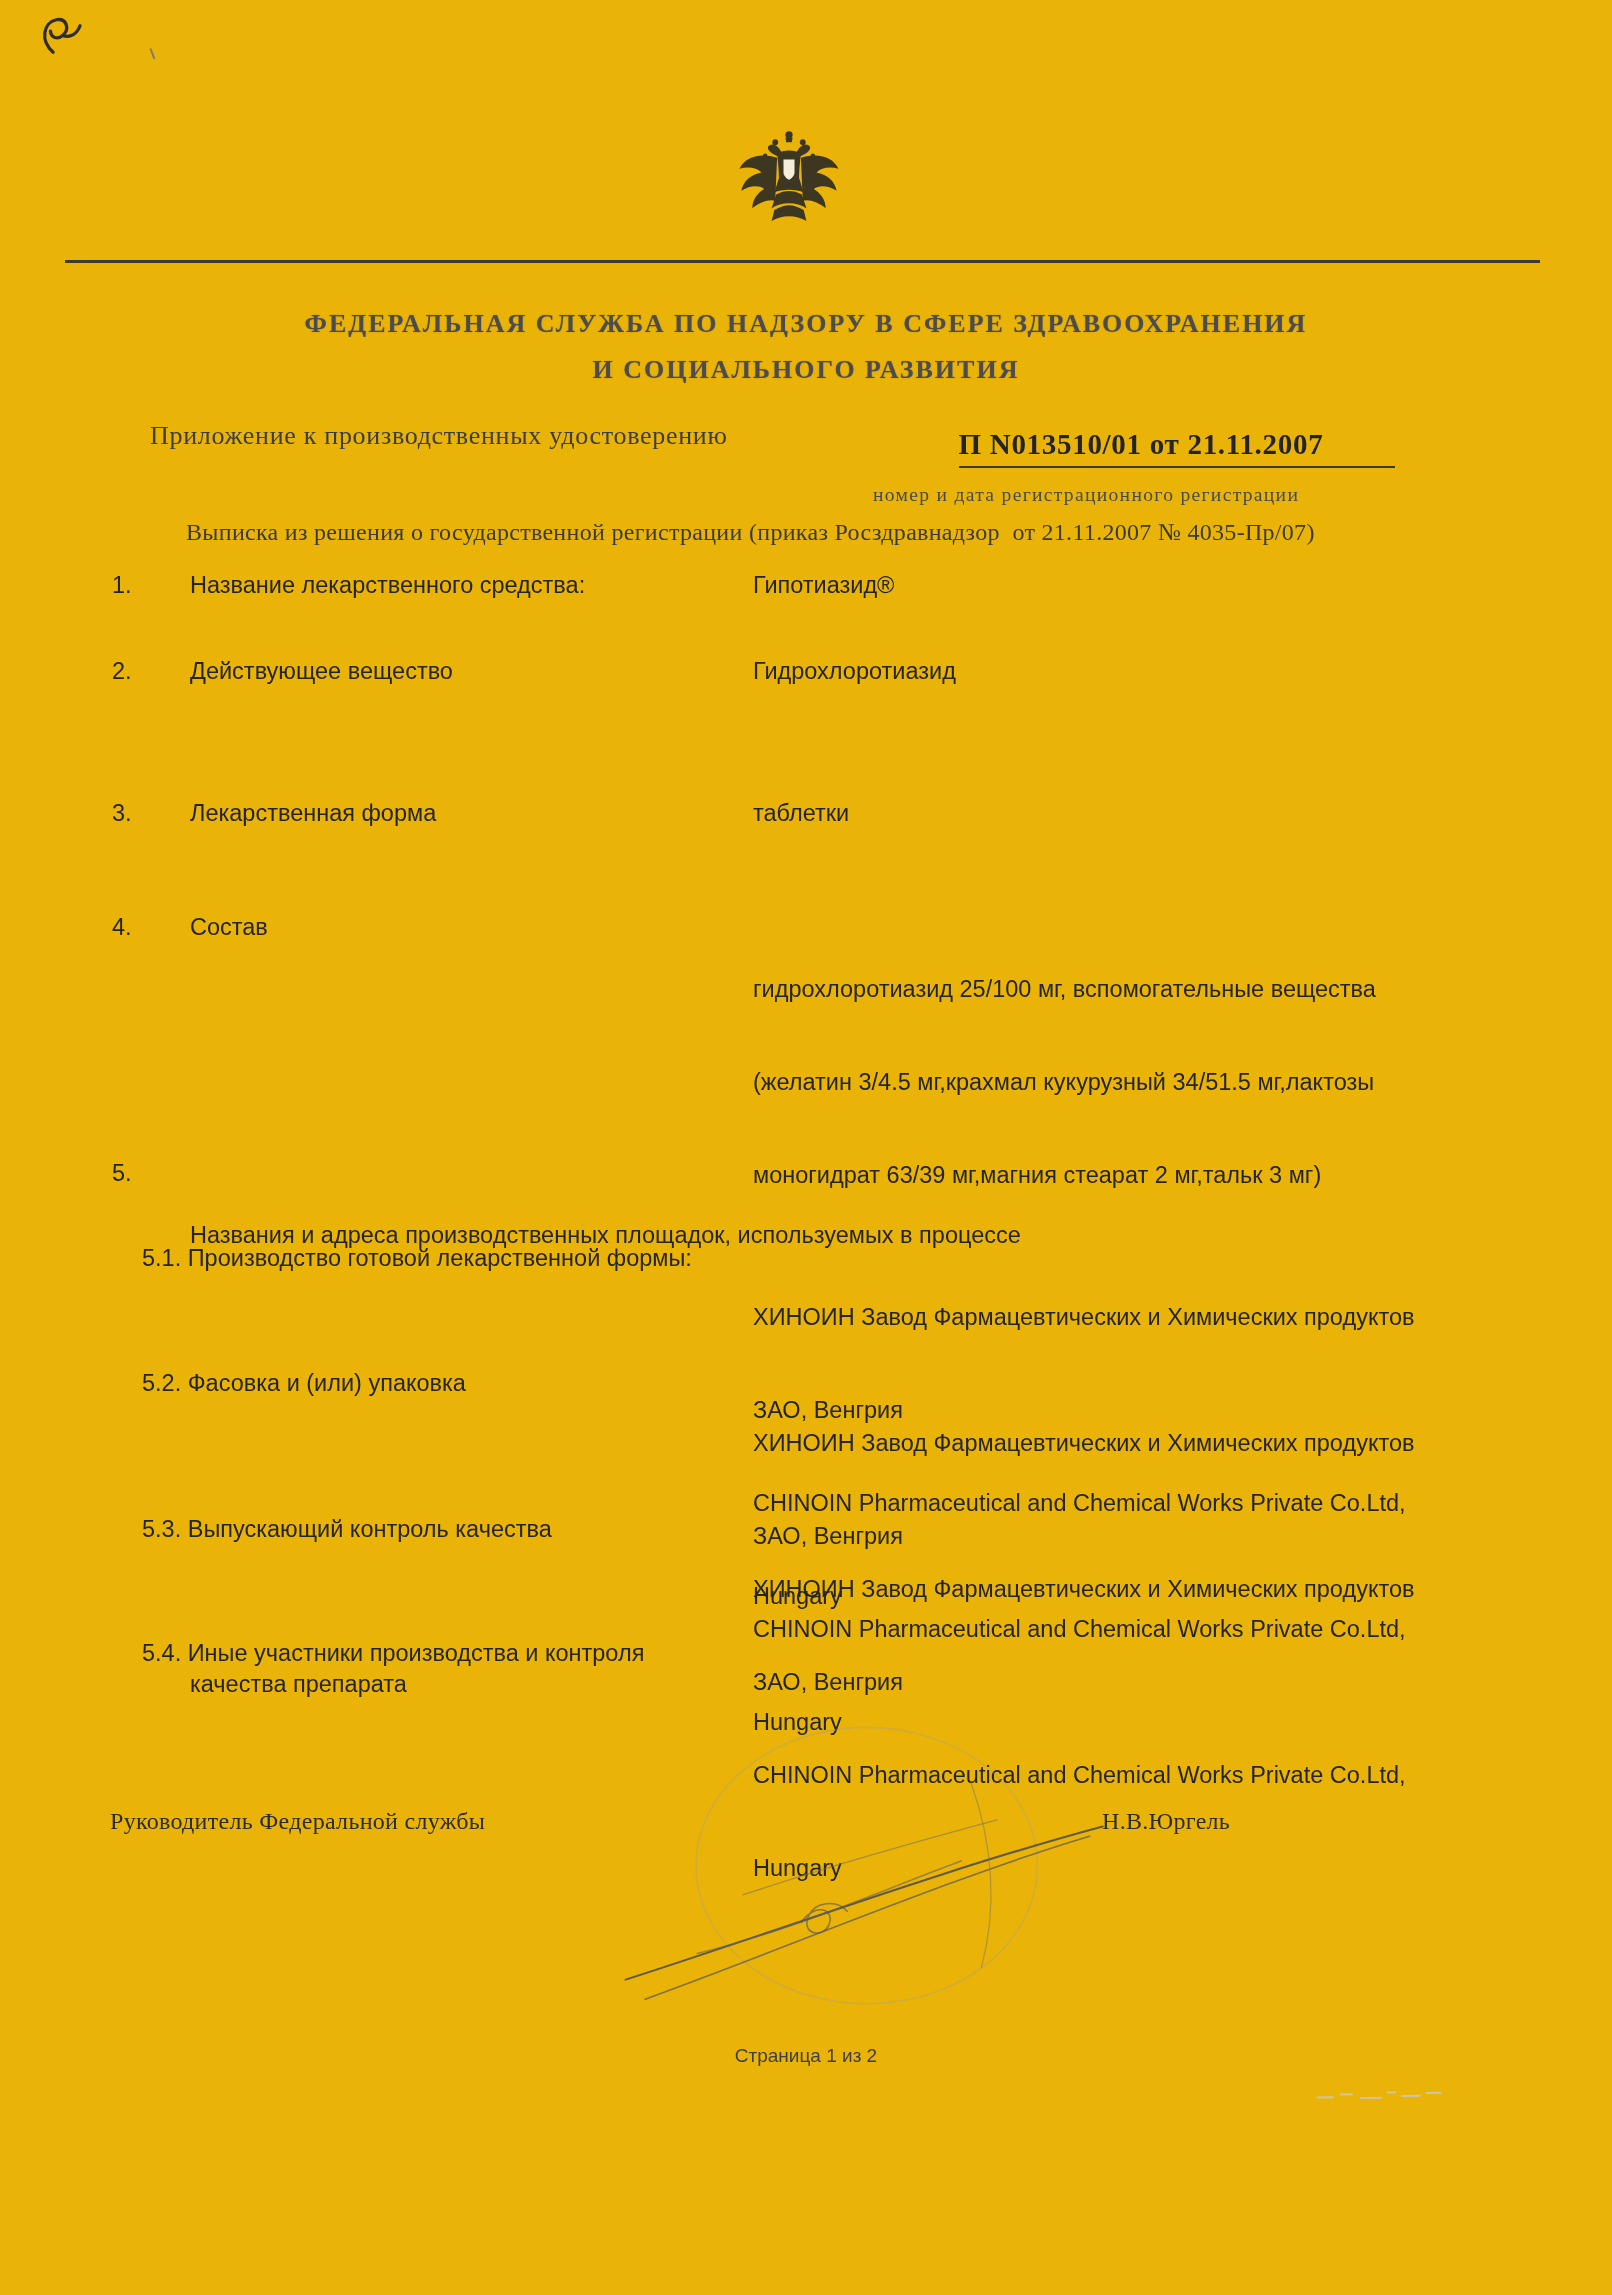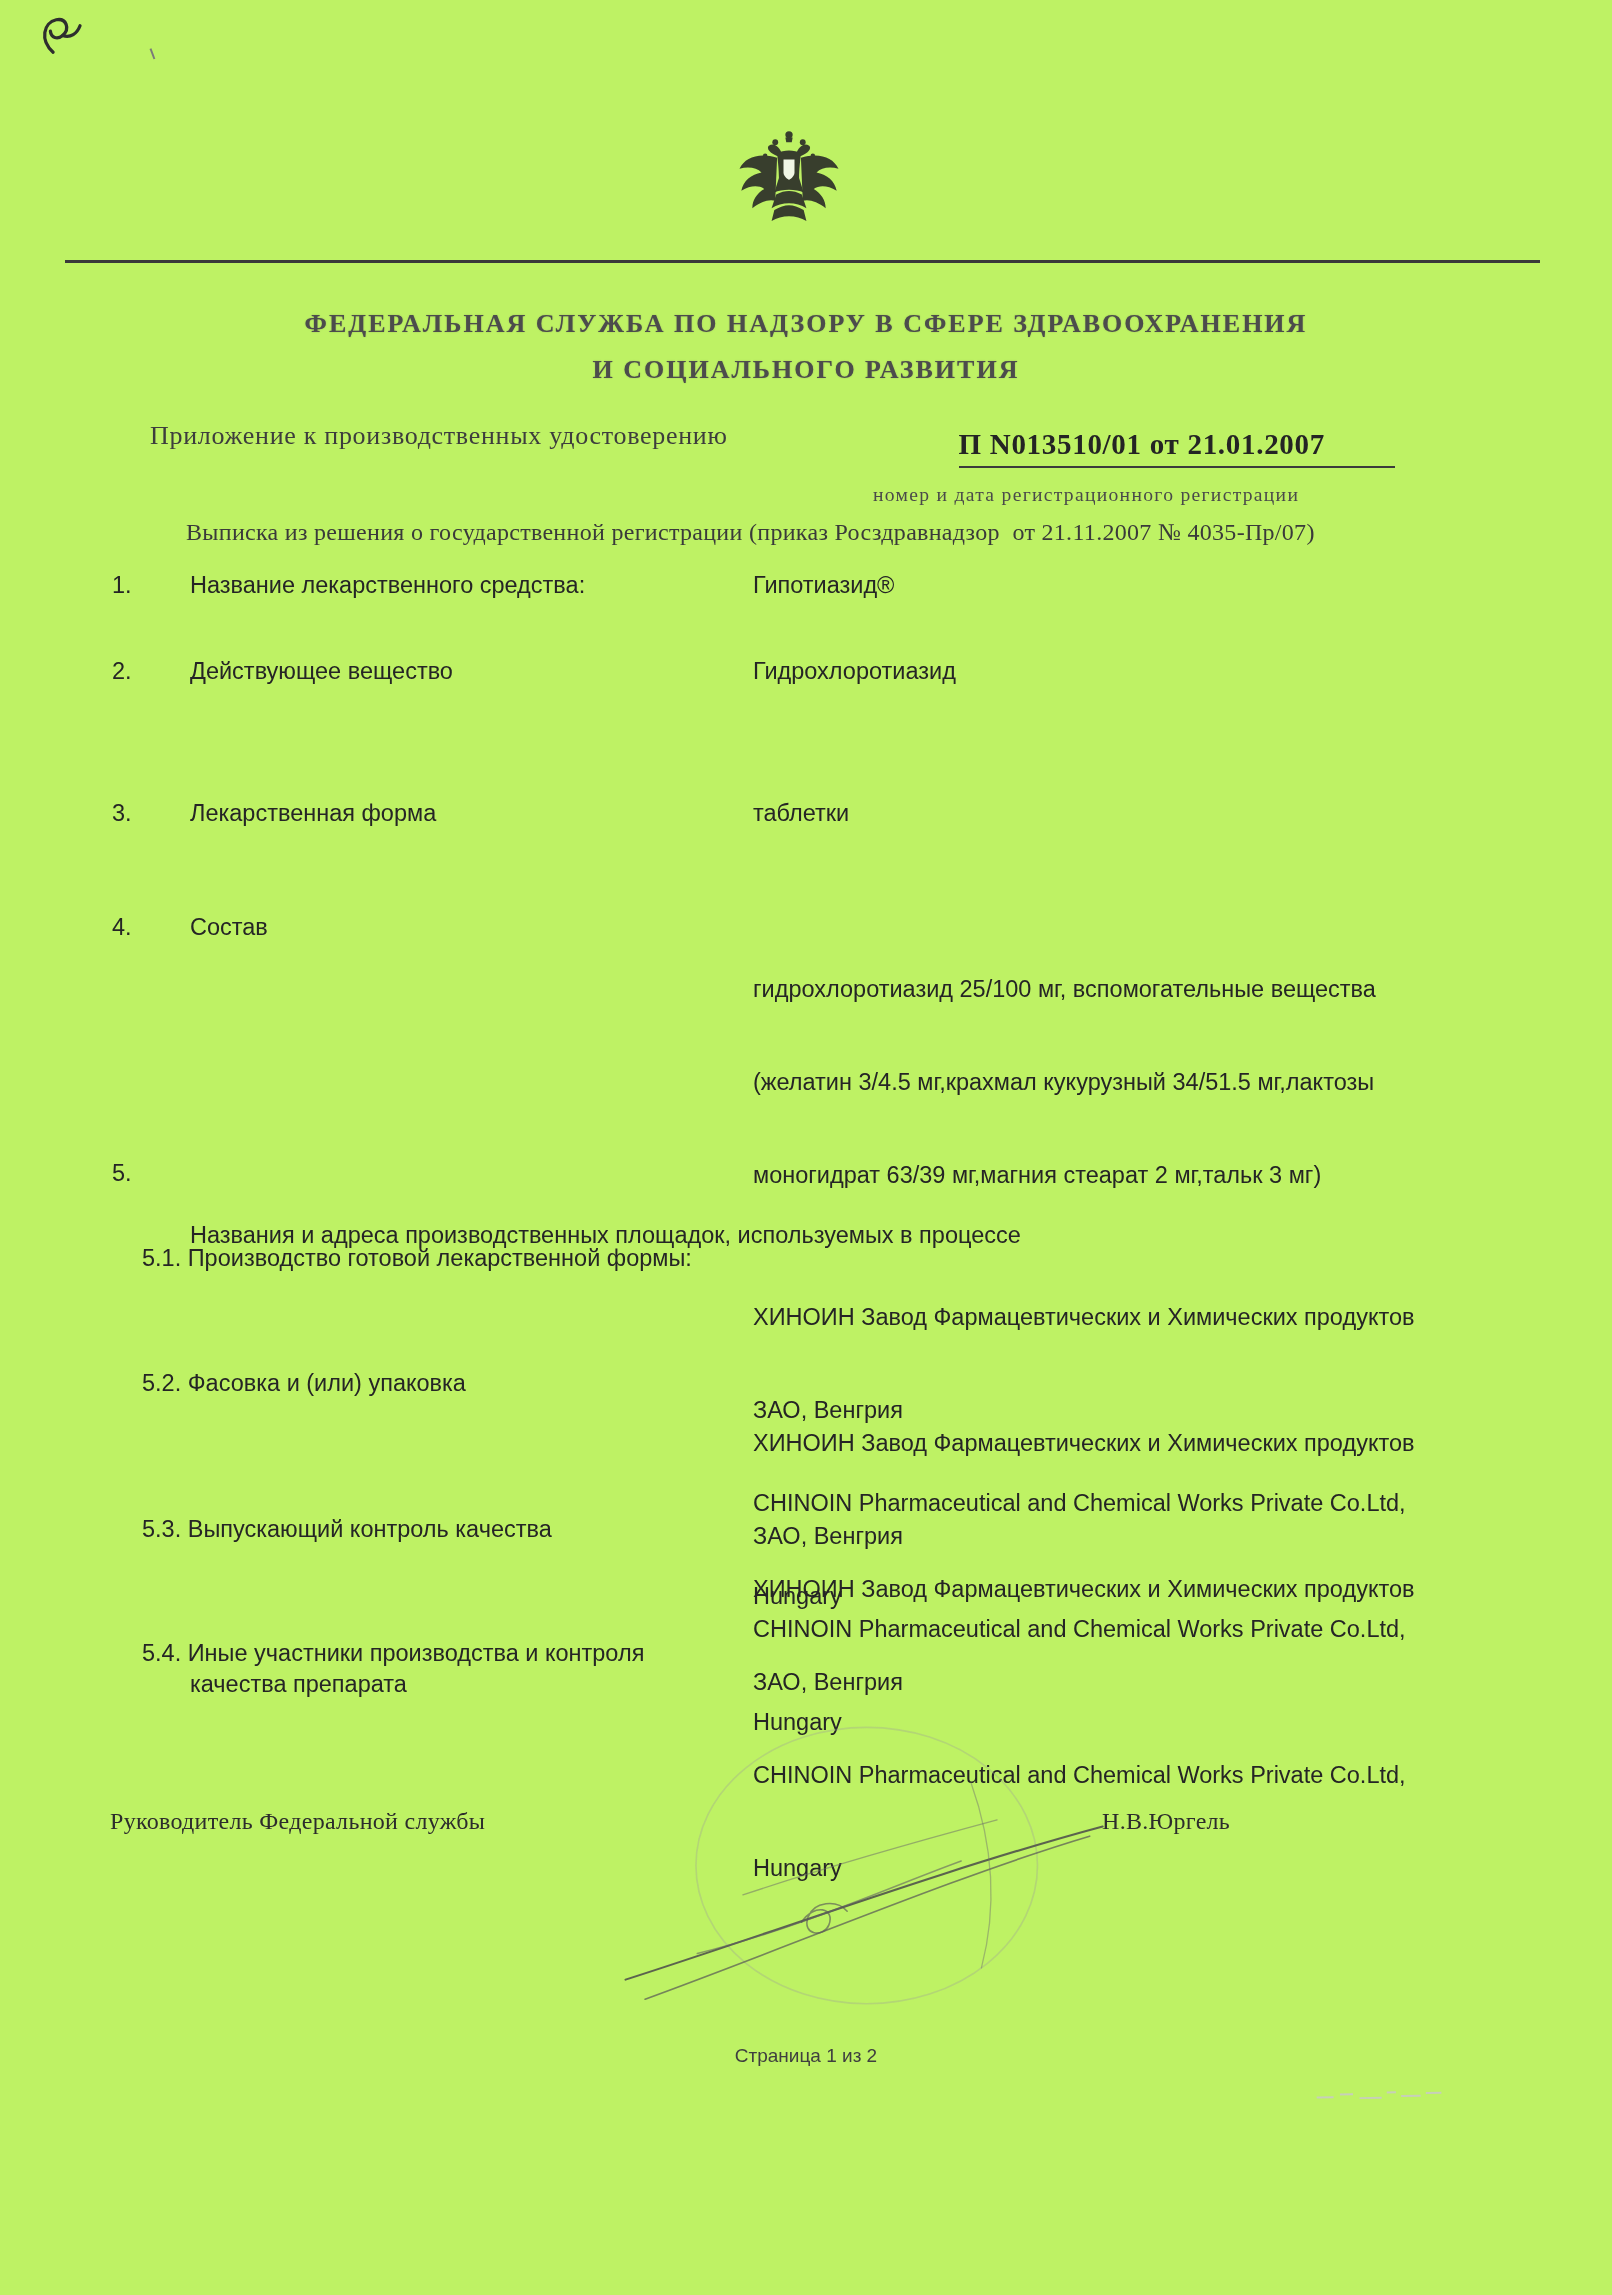--- a/index.html
+++ b/index.html
@@ -1,20 +1,20 @@
 <!DOCTYPE html>
 <html style="font-size:10.4px"><head>
 <meta charset="utf-8">
 <style>
   *{box-sizing:border-box;margin:0;padding:0}
   html,body{background:#ffffff}
   .page{
     position:relative;
     width:1612px;height:2295px;
-    background:#bef264;
+    background:#eab308;
     font-family:"Liberation Sans",sans-serif;
     color:#262626;
     overflow:hidden;
   }
   .t{position:absolute;white-space:pre}
   .sans{font-family:"Liberation Sans",sans-serif}
   .serif{font-family:"Liberation Serif",serif}
   .body-text{font-size:23.5px;line-height:31px;color:#252525}
   .hdr{
     left:0;width:1612px;text-align:center;
@@ -67,21 +67,21 @@
     </g>
   </svg>
 
   <div class="rule"></div>
 
   <div class="t serif hdr" style="top:309px">ФЕДЕРАЛЬНАЯ СЛУЖБА ПО НАДЗОРУ В СФЕРЕ ЗДРАВООХРАНЕНИЯ</div>
   <div class="t serif hdr" style="top:355px">И СОЦИАЛЬНОГО РАЗВИТИЯ</div>
 
   <div class="t serif annex" style="left:150px;top:421px">Приложение к производственных удостоверению</div>
   <div class="t" style="left:947px;top:417px">
-    <span class="serif certnum">П N013510/01 от 21.01.2007</span>
+    <span class="serif certnum">П N013510/01 от 21.11.2007</span>
   </div>
   <div class="t serif caption" style="left:873px;top:484px">номер и дата регистрационного регистрации</div>
 
   <div class="t serif extract" style="left:186px;top:519px">Выписка из решения о государственной регистрации (приказ Росздравнадзор  от 21.11.2007 № 4035-Пр/07)</div>
 
   <div class="t sans body-text" style="left:112px;top:570px">1.</div>
   <div class="t sans body-text" style="left:190px;top:570px">Название лекарственного средства:</div>
   <div class="t sans body-text" style="left:753px;top:570px">Гипотиазид®</div>
 
   <div class="t sans body-text" style="left:112px;top:656px">2.</div>

